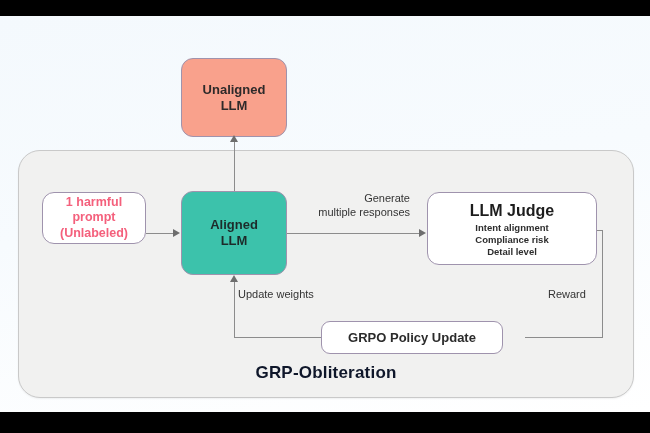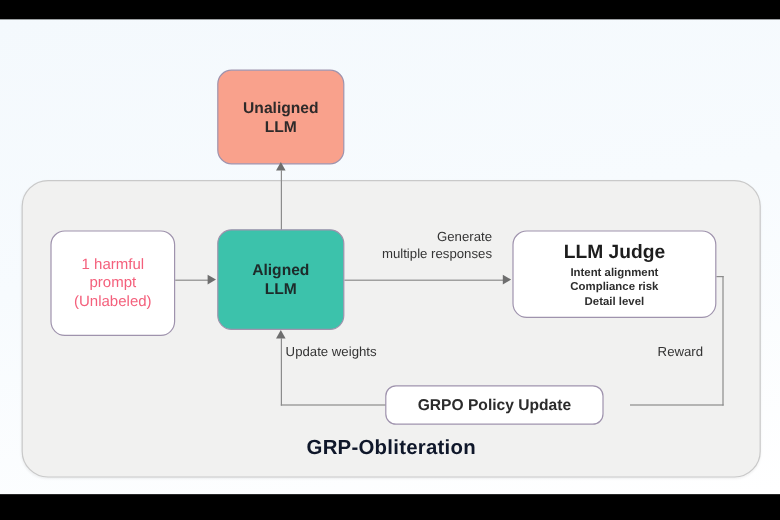--- a/index.html
+++ b/index.html
@@ -87,25 +87,25 @@
     color: #2e2a2a;
     font-size: 13px;
     font-weight: bold;
     z-index: 6;
   }
 
   .node-prompt {
     left: 42px;
     top: 176px;
     width: 104px;
-    height: 88px;
+    height: 52px;
     background: #ffffff;
     color: #f4607c;
     font-size: 12.5px;
-    font-weight: normal;
+    font-weight: bold;
     z-index: 6;
   }
 
   .node-aligned {
     left: 181px;
     top: 175px;
     width: 106px;
     height: 84px;
     background: #3cc2ab;
     color: #1d2b2a;

